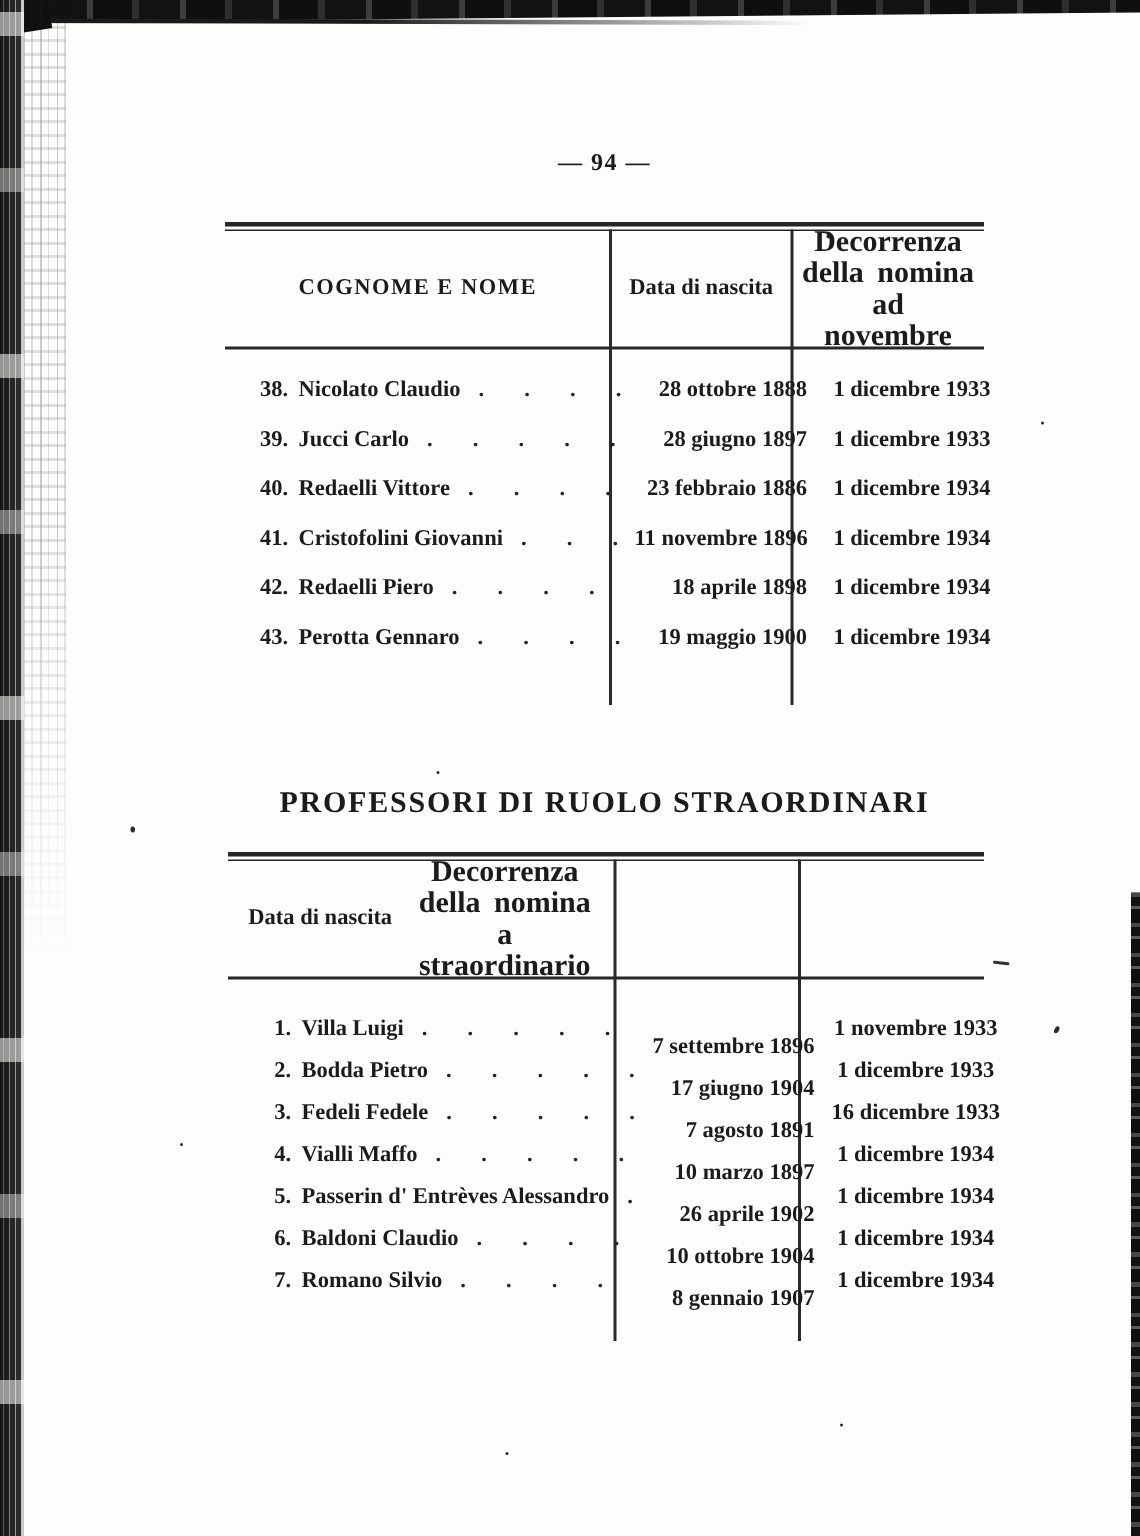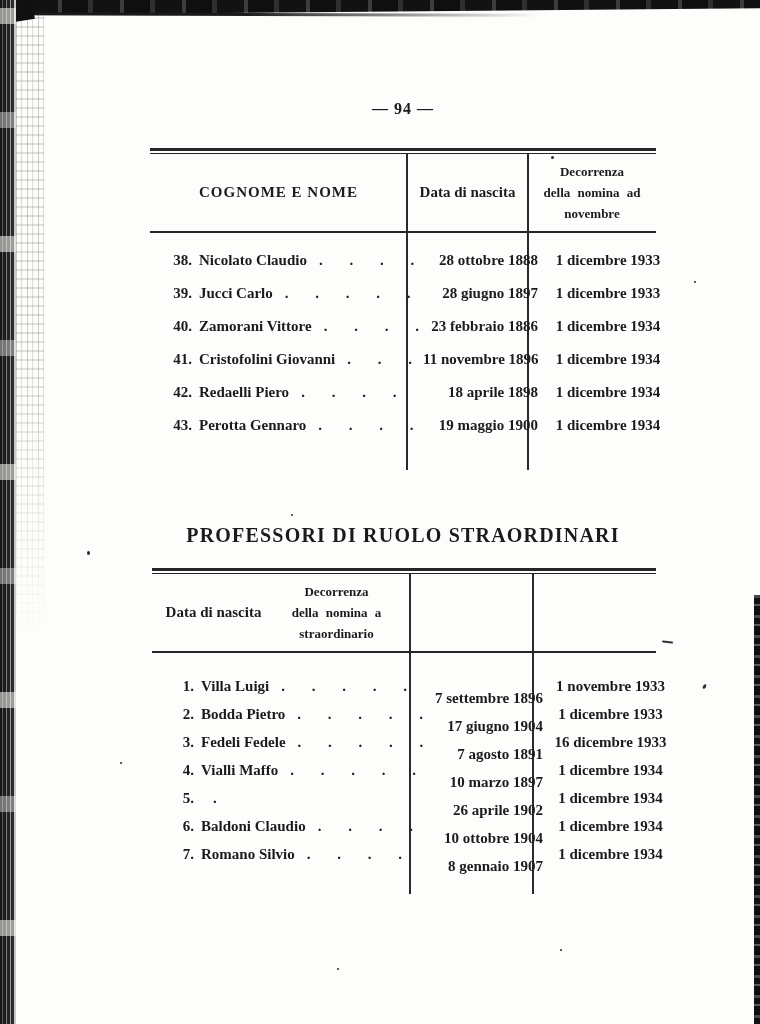--- a/index.html
+++ b/index.html
@@ -75,21 +75,21 @@
   .t1 .v1 { left:256px; } .t1 .v2 { left:377px; }
   .t2 .vline { height:321px; }
   .t2 .v1 { left:257px; } .t2 .v2 { left:380px; }
 
   .thead { position:absolute; top:6px; left:0; width:100%; height:77px; display:flex; }
   .hcell { display:flex; align-items:center; justify-content:center; text-align:center; }
   .t1 .hc1 { width:257px; } .t1 .hc2 { width:121px; } .t1 .hc3 { width:128px; }
   .t2 .hc1 { width:258px; } .t2 .hc2 { width:123px; } .t2 .hc3 { width:123px; }
   .hc1 { letter-spacing:1px; }
   .hc2 { font-size:15px; }
-  .hc3 { font-size:13px; }
+  .hc3 { font-size:20px; }
   .hc3 .stack { line-height:21px; }
   .hc3 .wide { word-spacing:4px; }
 
   .tbody { position:absolute; left:16px; width:100%; }
   .t1 .tbody { top:96px; }
   .t2 .tbody { top:104px; }
   .trow { display:flex; align-items:center; }
   .t1 .trow { height:33px; }
   .t2 .trow { height:28px; }
   .cell { white-space:nowrap; overflow:hidden; }
@@ -158,21 +158,21 @@
             <span class="num">39.</span>
             <span class="pname">Jucci Carlo</span>
             <span class="dots">. . . . .</span>
           </div>
         <div class="cell birth-cell">28 giugno 1897</div>
         <div class="cell appt-cell">1 dicembre 1933</div>
       </div>
       <div class="trow">
         <div class="cell name-cell">
             <span class="num">40.</span>
-            <span class="pname">Zamorani Vittore</span>
+            <span class="pname">Redaelli Vittore</span>
             <span class="dots">. . . .</span>
           </div>
         <div class="cell birth-cell">23 febbraio 1886</div>
         <div class="cell appt-cell">1 dicembre 1934</div>
       </div>
       <div class="trow">
         <div class="cell name-cell">
             <span class="num">41.</span>
             <span class="pname">Cristofolini Giovanni</span>
             <span class="dots">. . .</span>
@@ -252,20 +252,21 @@
             <span class="num">4.</span>
             <span class="pname">Vialli Maffo</span>
             <span class="dots">. . . . .</span>
           </div>
         <div class="cell birth-cell">10 marzo 1897</div>
         <div class="cell appt-cell">1 dicembre 1934</div>
       </div>
       <div class="trow">
         <div class="cell name-cell">
             <span class="num">5.</span>
+            <span class="pname">Passerin d' Entrèves Alessandro</span>
             <span class="dots">.</span>
           </div>
         <div class="cell birth-cell">26 aprile 1902</div>
         <div class="cell appt-cell">1 dicembre 1934</div>
       </div>
       <div class="trow">
         <div class="cell name-cell">
             <span class="num">6.</span>
             <span class="pname">Baldoni Claudio</span>
             <span class="dots">. . . .</span>

